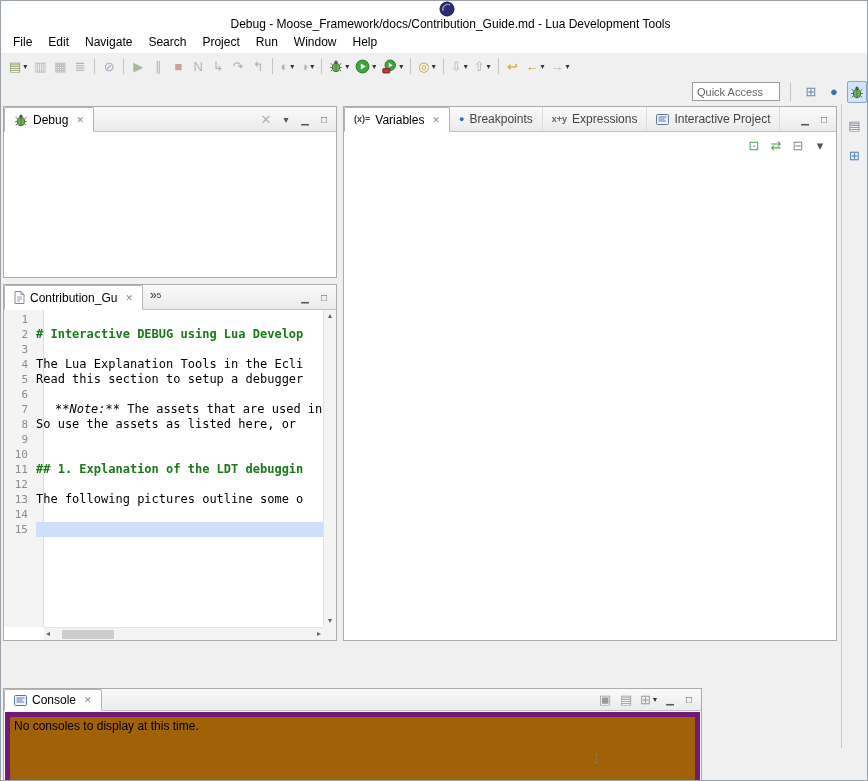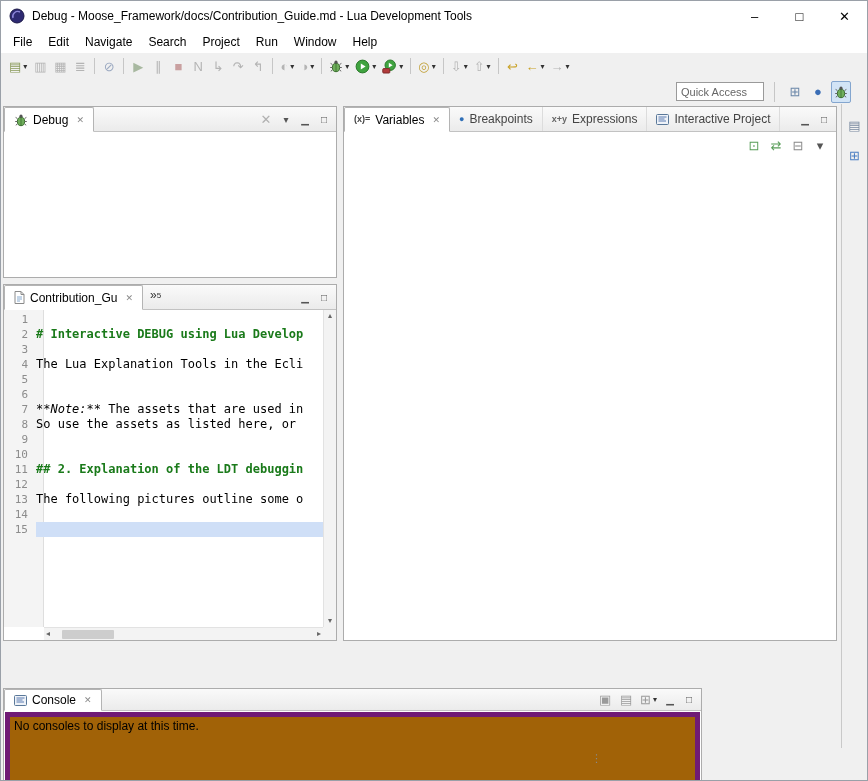--- a/index.html
+++ b/index.html
@@ -1,33 +1,33 @@
 <!DOCTYPE html>
 <html><head>
 <meta charset="utf-8">
 <style>
   *{box-sizing:border-box;margin:0;padding:0;}
   html,body{width:868px;height:781px;overflow:hidden;}
   body{font-family:"Liberation Sans",sans-serif;font-size:12px;background:#d4d4d4;}
   .window{position:relative;width:868px;height:781px;background:#f0f0f0;border:1px solid #9aa0a8;overflow:hidden;}
 
   
-  .titlebar{position:absolute;left:0;top:0;right:0;height:30px;background:#fff;display:flex;align-items:center;padding-left:8px;}
+  .titlebar{position:absolute;left:0;top:0;right:0;height:30px;background:#fff;display:flex;align-items:center;padding-left:26px;flex-direction:column;}
   .app-icon{width:16px;height:16px;display:flex;}
   .title{margin-left:7px;font-size:12px;color:#000;}
   .win-controls{margin-left:auto;display:flex;height:100%;}
   .wbtn{width:45px;height:100%;display:flex;align-items:center;justify-content:center;font-size:13px;color:#000;cursor:default;}
 
   
   .menubar{position:absolute;left:0;top:30px;right:0;height:22px;background:#fff;display:flex;align-items:center;padding-left:4px;}
   .menu-item{padding:2px 8px;font-size:12px;color:#000;}
 
   
   .toolbar{position:absolute;left:0;top:52px;right:0;height:26px;background:#f0f0f0;display:flex;align-items:center;padding:0 5px;}
-  .toolbar2{position:absolute;left:0;top:78px;right:0;height:25px;background:#f0f0f0;display:flex;align-items:center;justify-content:flex-end;gap:6px;padding-right:16px;}
+  .toolbar2{position:absolute;left:0;top:78px;right:0;height:25px;background:#f0f0f0;display:flex;align-items:center;justify-content:flex-end;gap:6px;padding-right:0;}
   .tb-btn{display:inline-flex;align-items:center;justify-content:center;height:22px;min-width:20px;padding:0 2px;border:1px solid transparent;border-radius:2px;}
   .tb-btn.active{background:#d2e4f6;border:1px solid #84a6cf;}
   .tb-ic{display:flex;align-items:center;justify-content:center;font-size:13px;line-height:1;}
   .tb-dd{font-size:8px;color:#333;margin-left:2px;}
   .tb-sep{width:1px;height:16px;background:#c6c6c6;margin:0 4px;display:inline-block;}
   .tb-sep.tall{height:20px;}
   .qa{width:88px;height:19px;border:1px solid #9a9a9a;background:#fff;font:11px "Liberation Sans",sans-serif;color:#444;padding:0 4px;}
   .qa::placeholder{color:#666;opacity:1;}
   .pbar{display:flex;align-items:center;gap:3px;}
 
@@ -53,21 +53,21 @@
 
   
   .editor-area{position:absolute;left:0;right:0;top:25px;bottom:0;background:#fff;overflow:hidden;}
   .gutter{position:absolute;left:0;top:0;bottom:13px;width:40px;background:#f4f4f4;border-right:1px solid #dedede;}
   .lines{position:absolute;left:0;top:2px;right:13px;bottom:13px;overflow:hidden;font-family:"DejaVu Sans Mono",monospace;font-size:12px;line-height:15px;}
   .ed-row{display:flex;height:15px;position:relative;}
   .ln{width:32px;padding-right:8px;text-align:right;color:#8c8c8c;font-size:11px;flex:none;}
   .code{flex:1;white-space:pre;color:#000;overflow:hidden;}
   .cur .code{background:#cfdff7;}
   .md-h{color:#1a7a1a;font-weight:bold;}
-  .md-em{font-style:italic;}
+  .md-em{font-style:italic;margin-left:19px;}
   .vscroll{position:absolute;top:0;right:0;bottom:13px;width:13px;background:#f3f3f3;border-left:1px solid #e2e2e2;display:flex;flex-direction:column;justify-content:space-between;align-items:center;padding:2px 0;}
   .hscroll{position:absolute;left:40px;right:13px;bottom:0;height:13px;background:#f3f3f3;border-top:1px solid #e2e2e2;display:flex;align-items:center;justify-content:space-between;padding:0 2px;}
   .sarrow{font-size:8px;color:#666;line-height:1;}
   .hthumb{position:absolute;left:18px;top:2px;width:52px;height:9px;background:#cdcdcd;border-radius:1px;}
   .scorner{position:absolute;right:0;bottom:0;width:13px;height:13px;background:#f3f3f3;}
 
   
   .console-body{position:absolute;left:1px;right:1px;top:23px;bottom:1px;border:5px solid #701a75;background:#a16207;padding:2px 4px;font-size:12px;color:#000;}
 
   
@@ -302,20 +302,21 @@
           <div class="ed-row">
             <span class="ln">3</span>
             <span class="code"><span></span></span>
           </div>
           <div class="ed-row">
             <span class="ln">4</span>
             <span class="code"><span>The Lua Explanation Tools in the Ecli</span></span>
           </div>
           <div class="ed-row">
             <span class="ln">5</span>
+            <span class="code"><span>Read this section to setup a debugger</span></span>
           </div>
           <div class="ed-row">
             <span class="ln">6</span>
             <span class="code"><span></span></span>
           </div>
           <div class="ed-row">
             <span class="ln">7</span>
             <span class="code"><span class="md-em">**Note:**</span><span> The assets that are used in</span></span>
           </div>
           <div class="ed-row">
@@ -325,21 +326,21 @@
           <div class="ed-row">
             <span class="ln">9</span>
             <span class="code"><span></span></span>
           </div>
           <div class="ed-row">
             <span class="ln">10</span>
             <span class="code"><span></span></span>
           </div>
           <div class="ed-row">
             <span class="ln">11</span>
-            <span class="code"><span class="md-h">## 2. Explanation of the LDT debuggin</span></span>
+            <span class="code"><span class="md-h">## 1. Explanation of the LDT debuggin</span></span>
           </div>
           <div class="ed-row">
             <span class="ln">12</span>
             <span class="code"><span></span></span>
           </div>
           <div class="ed-row">
             <span class="ln">13</span>
             <span class="code"><span>The following pictures outline some o</span></span>
           </div>
           <div class="ed-row">

